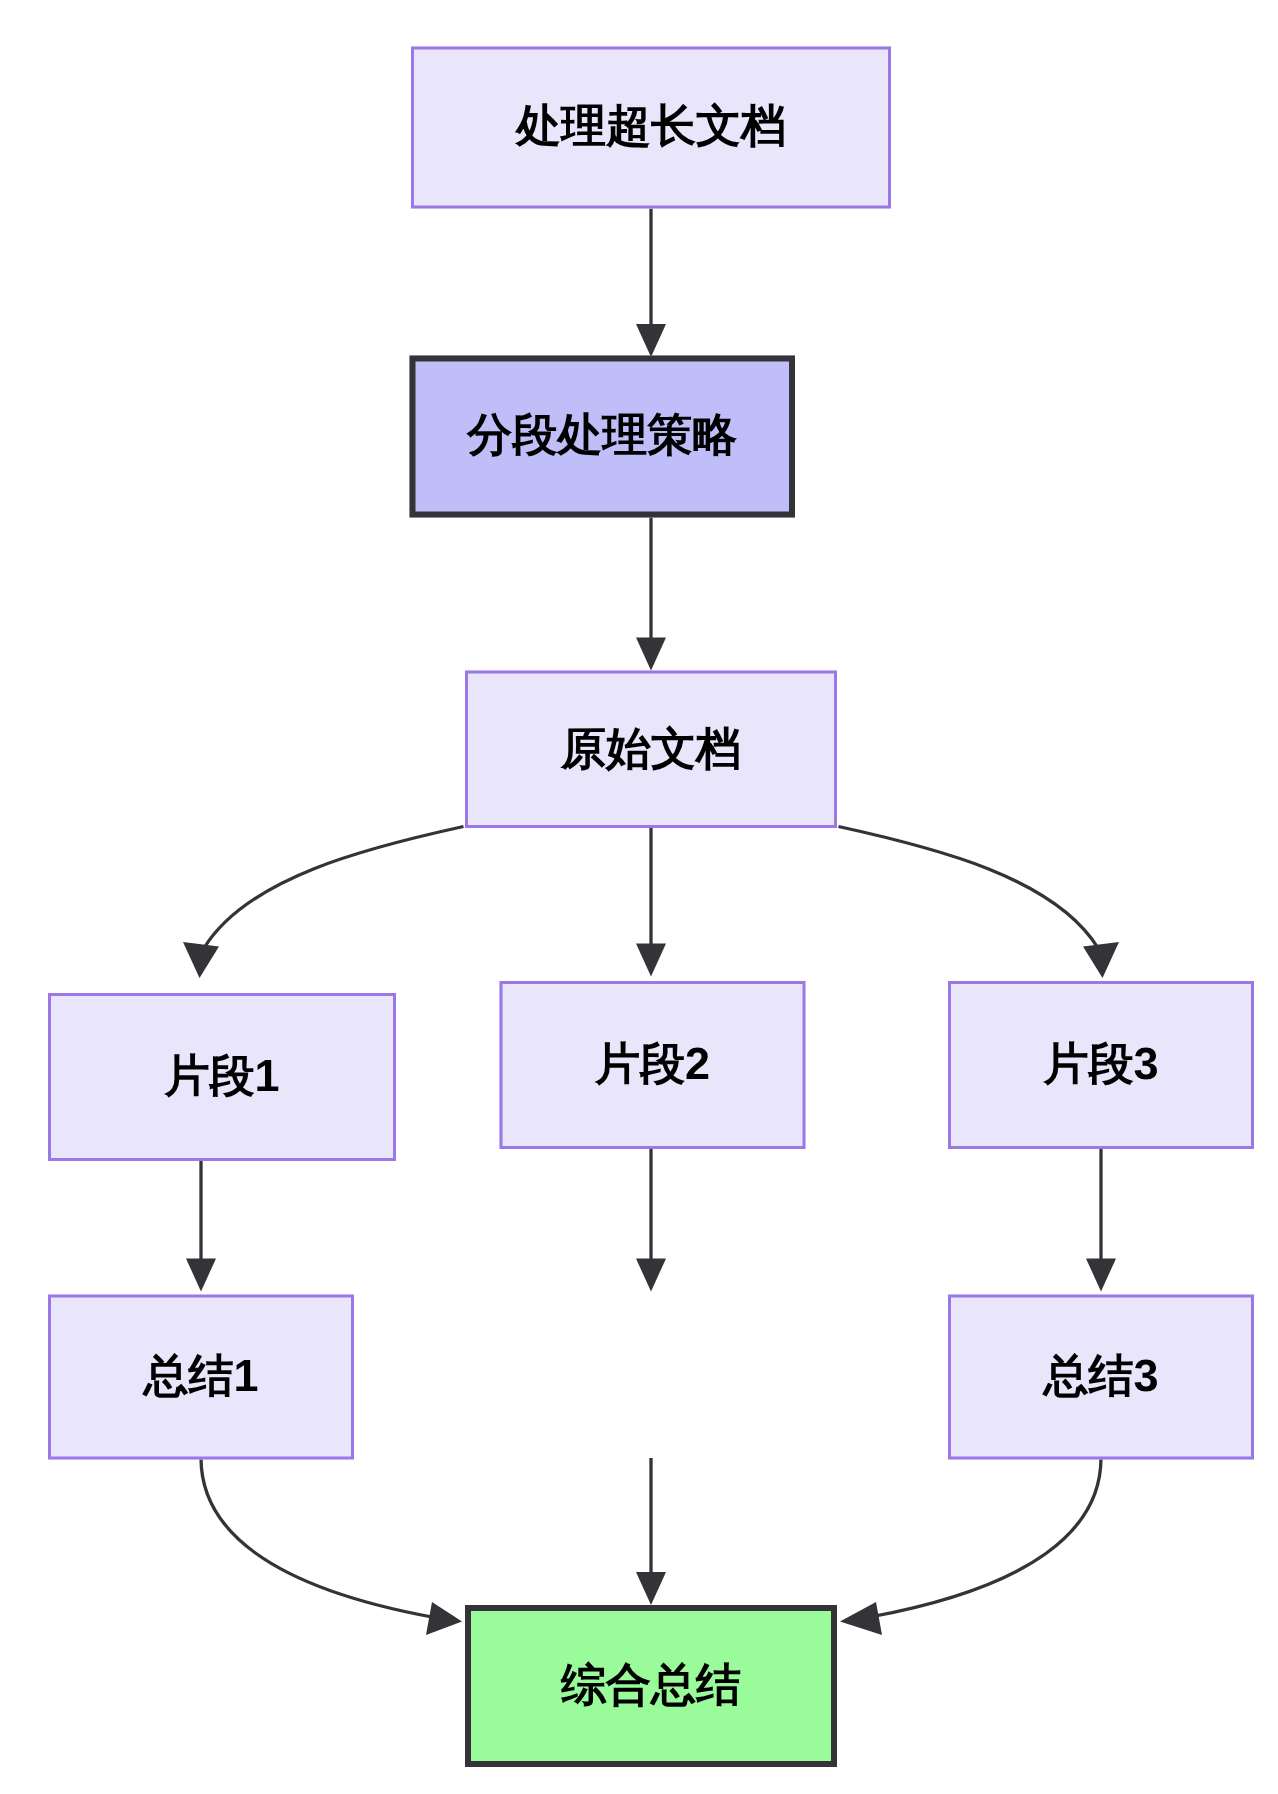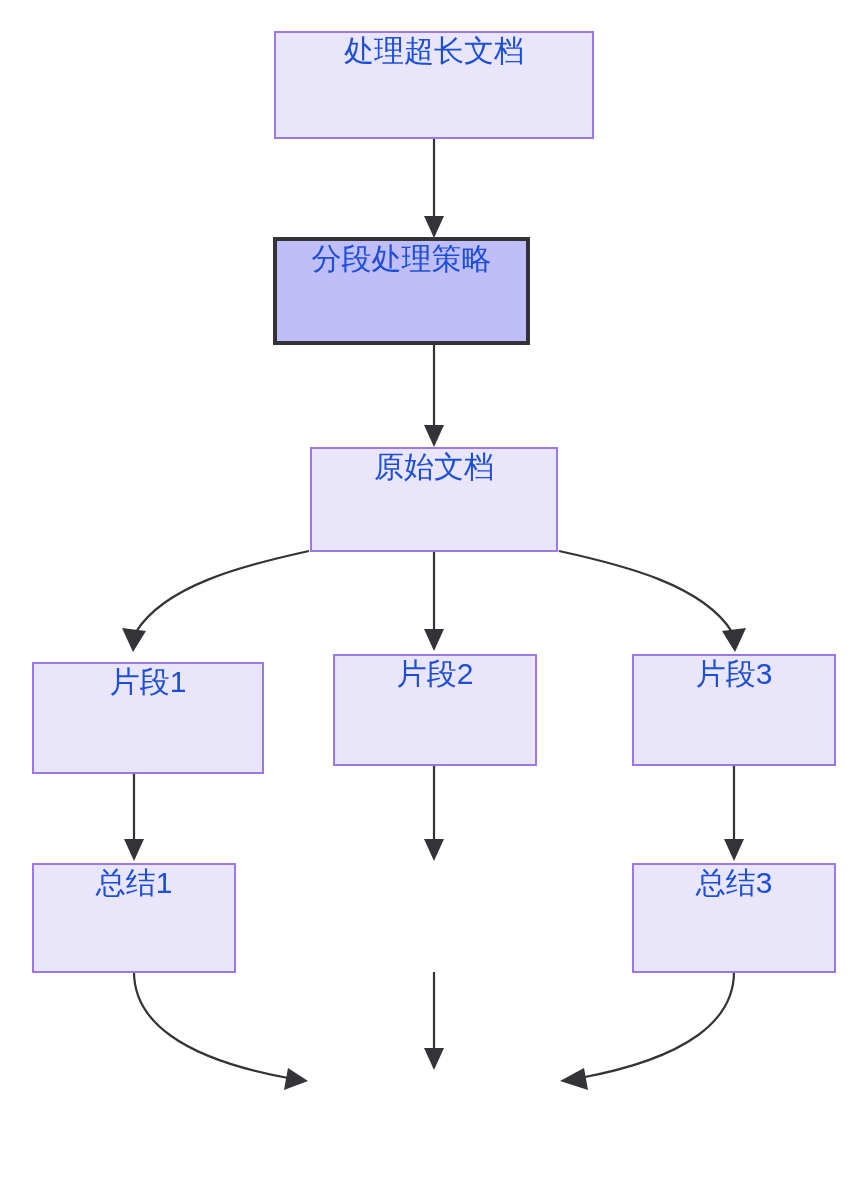--- a/index.html
+++ b/index.html
@@ -22,26 +22,27 @@
     left: 0;
     top: 0;
     width: 852px;
     height: 1196px;
     pointer-events: none;
   }
   .node {
     position: absolute;
     box-sizing: border-box;
     display: flex;
-    align-items: flex-start;
+    align-items: center;
     justify-content: center;
     text-align: center;
-    color: #1d4ed8;
+    color: #000000;
     line-height: 1.2;
     white-space: nowrap;
+    font-weight: bold;
   }
   .node-plain {
     background: #e9e5fb;
     border: 2px solid #9c77e8;
     font-size: 30px;
   }
   .node-highlight {
     background: #c0bef8;
     border: 4px solid #333338;
     font-size: 30px;
@@ -150,14 +151,17 @@
 
   <div class="node node-plain" style="left:32px; top:863px; width:204px; height:110px;">
     <span>总结1</span>
   </div>
 
 
   <div class="node node-plain" style="left:632px; top:863px; width:204px; height:110px;">
     <span>总结3</span>
   </div>
 
+  <div class="node node-final" style="left:310px; top:1070px; width:248px; height:108px;">
+    <span>综合总结</span>
+  </div>
 
 </div>
 
 </body></html>

